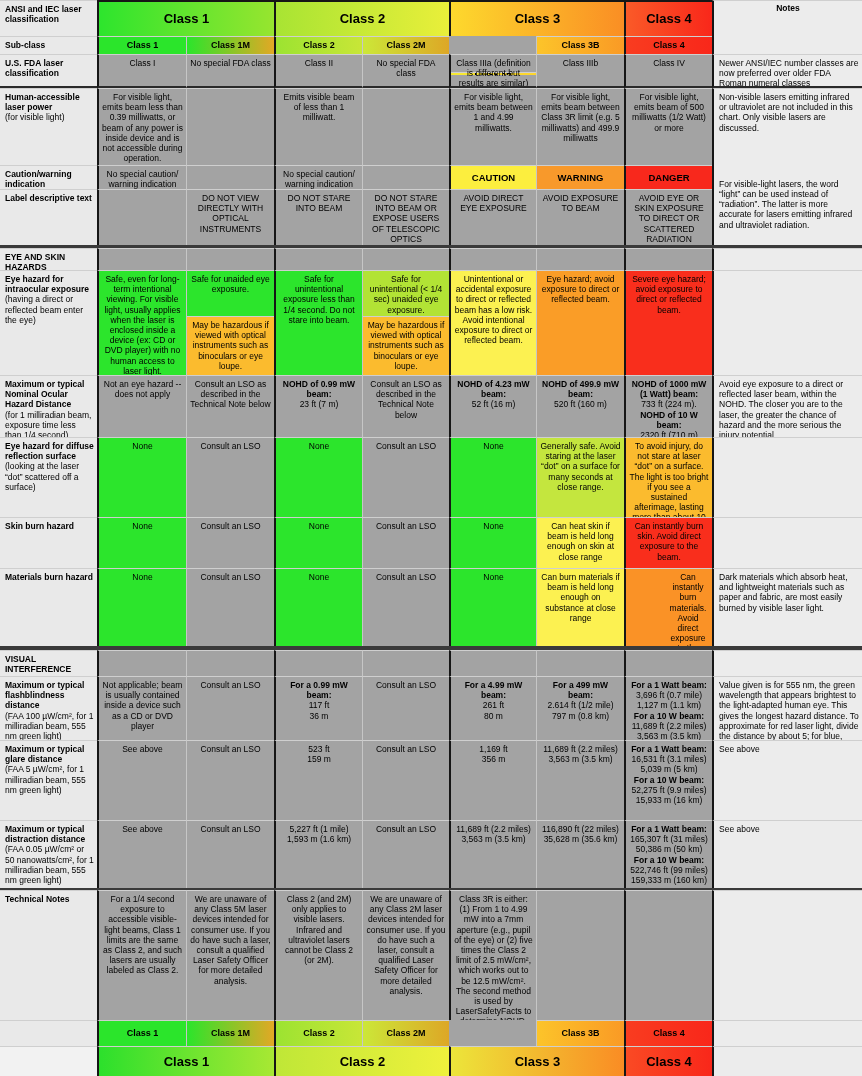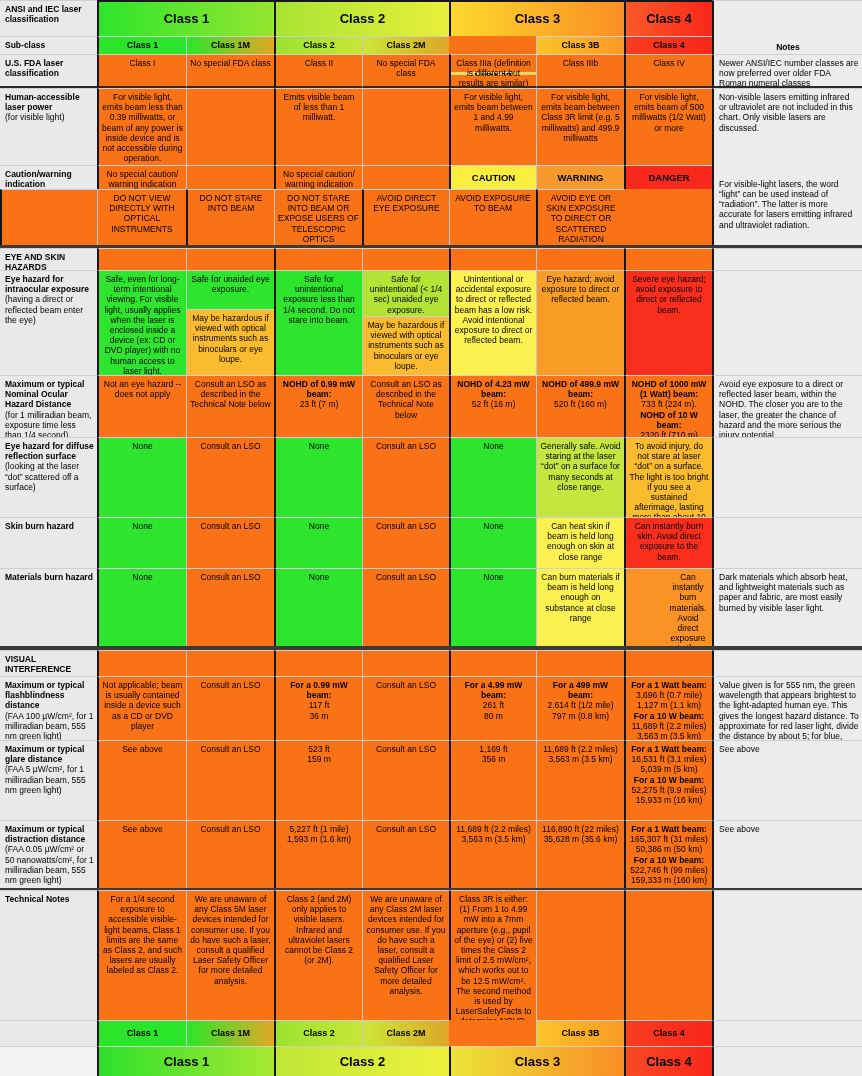--- a/index.html
+++ b/index.html
@@ -3,42 +3,42 @@
 <meta charset="utf-8">
 <style>
   html,body{margin:0;padding:0;background:#fff;}
   body{font-family:"Liberation Sans","DejaVu Sans",sans-serif;color:#000;}
   #laser-chart{
     display:grid;
     width:862px;
     grid-template-columns:97px 89px 88px 88px 87px 87px 88px 88px 150px;
     border-right:1px solid #c6c6c6;
     box-sizing:border-box;
-    background:#f97316;
+    background:#a3a3a3;
   }
   .cell{
     font-size:8.5px;
     line-height:1.2;
     padding:3px 3px;
     text-align:center;
     border-left:1px solid #c6c6c6;
     border-top:1px solid #cfcfcf;
     overflow:hidden;
     box-sizing:border-box;
     word-wrap:break-word;
   }
   .cell b{font-weight:bold;}
   .first{border-left:none;}
   .bl{border-left:2px solid #161616;}
   .bt{border-top:2px solid #161616;}
   .bbk{border-bottom:2px solid #2a2a2a;}
   .lbl{background:#e9e9e9;text-align:left;padding-left:5px;}
   .lbl2{background:#f2f2f2;text-align:left;}
   .notes{background:#ececec;text-align:left;padding-left:5px;}
-  .hdrC{display:flex;align-items:flex-end;justify-content:center;text-align:center;padding:2px;}
+  .hdrC{display:flex;align-items:flex-start;justify-content:center;text-align:center;padding:2px;}
   .ghdr{font-size:13px;font-weight:bold;display:flex;align-items:center;justify-content:center;}
   .shdr{font-size:9px;font-weight:bold;display:flex;align-items:center;justify-content:center;padding:1px;}
   .cc{display:flex;align-items:center;justify-content:center;font-size:9.5px;}
   .sep{background:#3a3a3a;border:none;padding:0;}
   .gc1{background:linear-gradient(90deg,#2de52d,#97e52f);}
   .gc2{background:linear-gradient(90deg,#a8e433,#e9ef3a);}
   .gc3{background:linear-gradient(90deg,#fdd92d,#fa8e24);}
   .gc4{background:linear-gradient(90deg,#fa5a28,#f9271a);}
   .sc1{background:#2be52b;}
   .sc1m{background:linear-gradient(90deg,#2be52b,#e2a825);}
@@ -112,41 +112,42 @@
     <div class="cell "></div>
     <div class="cell bl cy cc">
       <b>CAUTION</b>
     </div>
     <div class="cell co cc">
       <b>WARNING</b>
     </div>
     <div class="cell bl cr cc">
       <b>DANGER</b>
     </div>
+    <div class="cell lbl first"><b>Label descriptive text</b></div>
     <div class="cell bl"></div>
     <div class="cell ">DO NOT VIEW DIRECTLY WITH OPTICAL INSTRUMENTS</div>
     <div class="cell bl">DO NOT STARE INTO BEAM</div>
     <div class="cell ">DO NOT STARE INTO BEAM OR EXPOSE USERS OF TELESCOPIC OPTICS</div>
     <div class="cell bl">AVOID DIRECT EYE EXPOSURE</div>
     <div class="cell ">AVOID EXPOSURE TO BEAM</div>
     <div class="cell bl">AVOID EYE OR SKIN EXPOSURE TO DIRECT OR SCATTERED RADIATION</div>
     <div class="cell sep first" style="grid-column: span 9;"></div>
     <div class="cell lbl first"><b>EYE AND SKIN HAZARDS</b></div>
     <div class="cell bl"></div>
     <div class="cell "></div>
     <div class="cell bl"></div>
     <div class="cell "></div>
     <div class="cell bl"></div>
     <div class="cell "></div>
     <div class="cell bl"></div>
     <div class="cell notes bl"></div>
     <div class="cell lbl first"><b>Eye hazard for intraocular exposure</b><br><span>(having a direct or reflected beam enter the eye)</span></div>
     <div class="cell bl green">Safe, even for long-term intentional viewing. For visible light, usually applies when the laser is enclosed inside a device (ex: CD or DVD player) with no human access to laser light.</div>
     <div class="cell split">
-      <div class="split-top green" style="height: 38px;">Safe for unaided eye exposure.</div>
+      <div class="split-top green" style="height: 45px;">Safe for unaided eye exposure.</div>
       <div class="split-bot amber">May be hazardous if viewed with optical instruments such as binoculars or eye loupe.</div>
     </div>
     <div class="cell bl green">Safe for unintentional exposure less than 1/4 second. Do not stare into beam.</div>
     <div class="cell split">
       <div class="split-top ygreen" style="height: 45px;">Safe for unintentional (&lt; 1/4 sec) unaided eye exposure.</div>
       <div class="split-bot amber">May be hazardous if viewed with optical instruments such as binoculars or eye loupe.</div>
     </div>
     <div class="cell bl yellow">Unintentional or accidental exposure to direct or reflected beam has a low risk. Avoid intentional exposure to direct or reflected beam.</div>
     <div class="cell orange">Eye hazard; avoid exposure to direct or reflected beam.</div>
     <div class="cell bl red">Severe eye hazard; avoid exposure to direct or reflected beam.</div>

